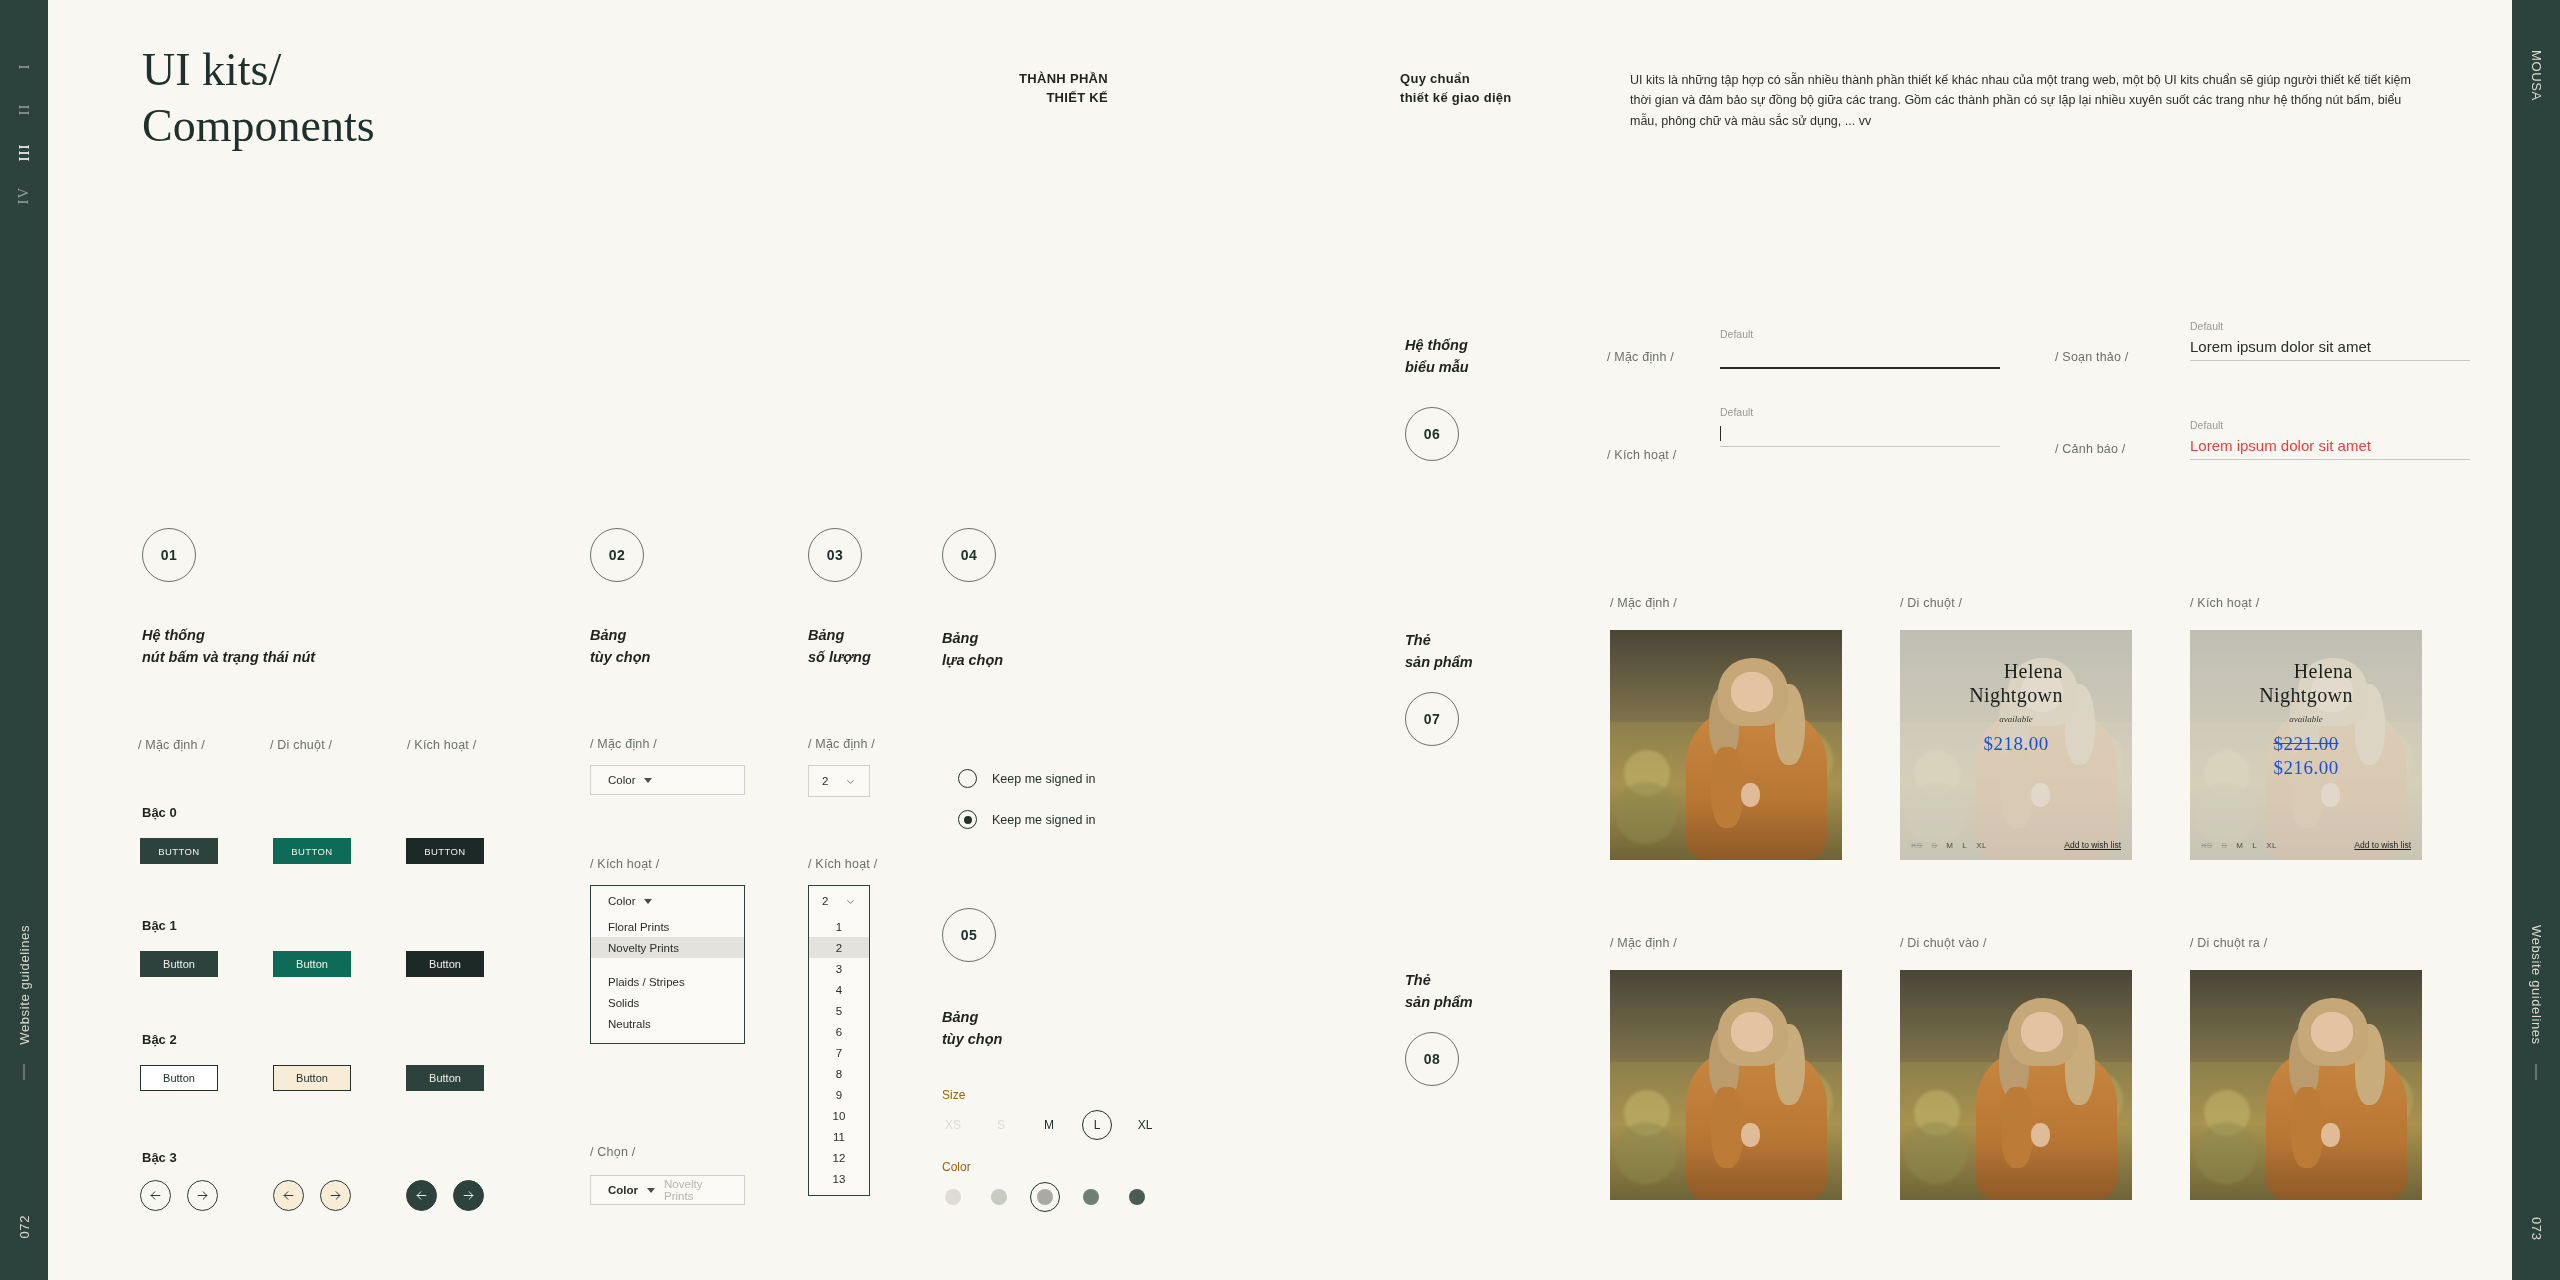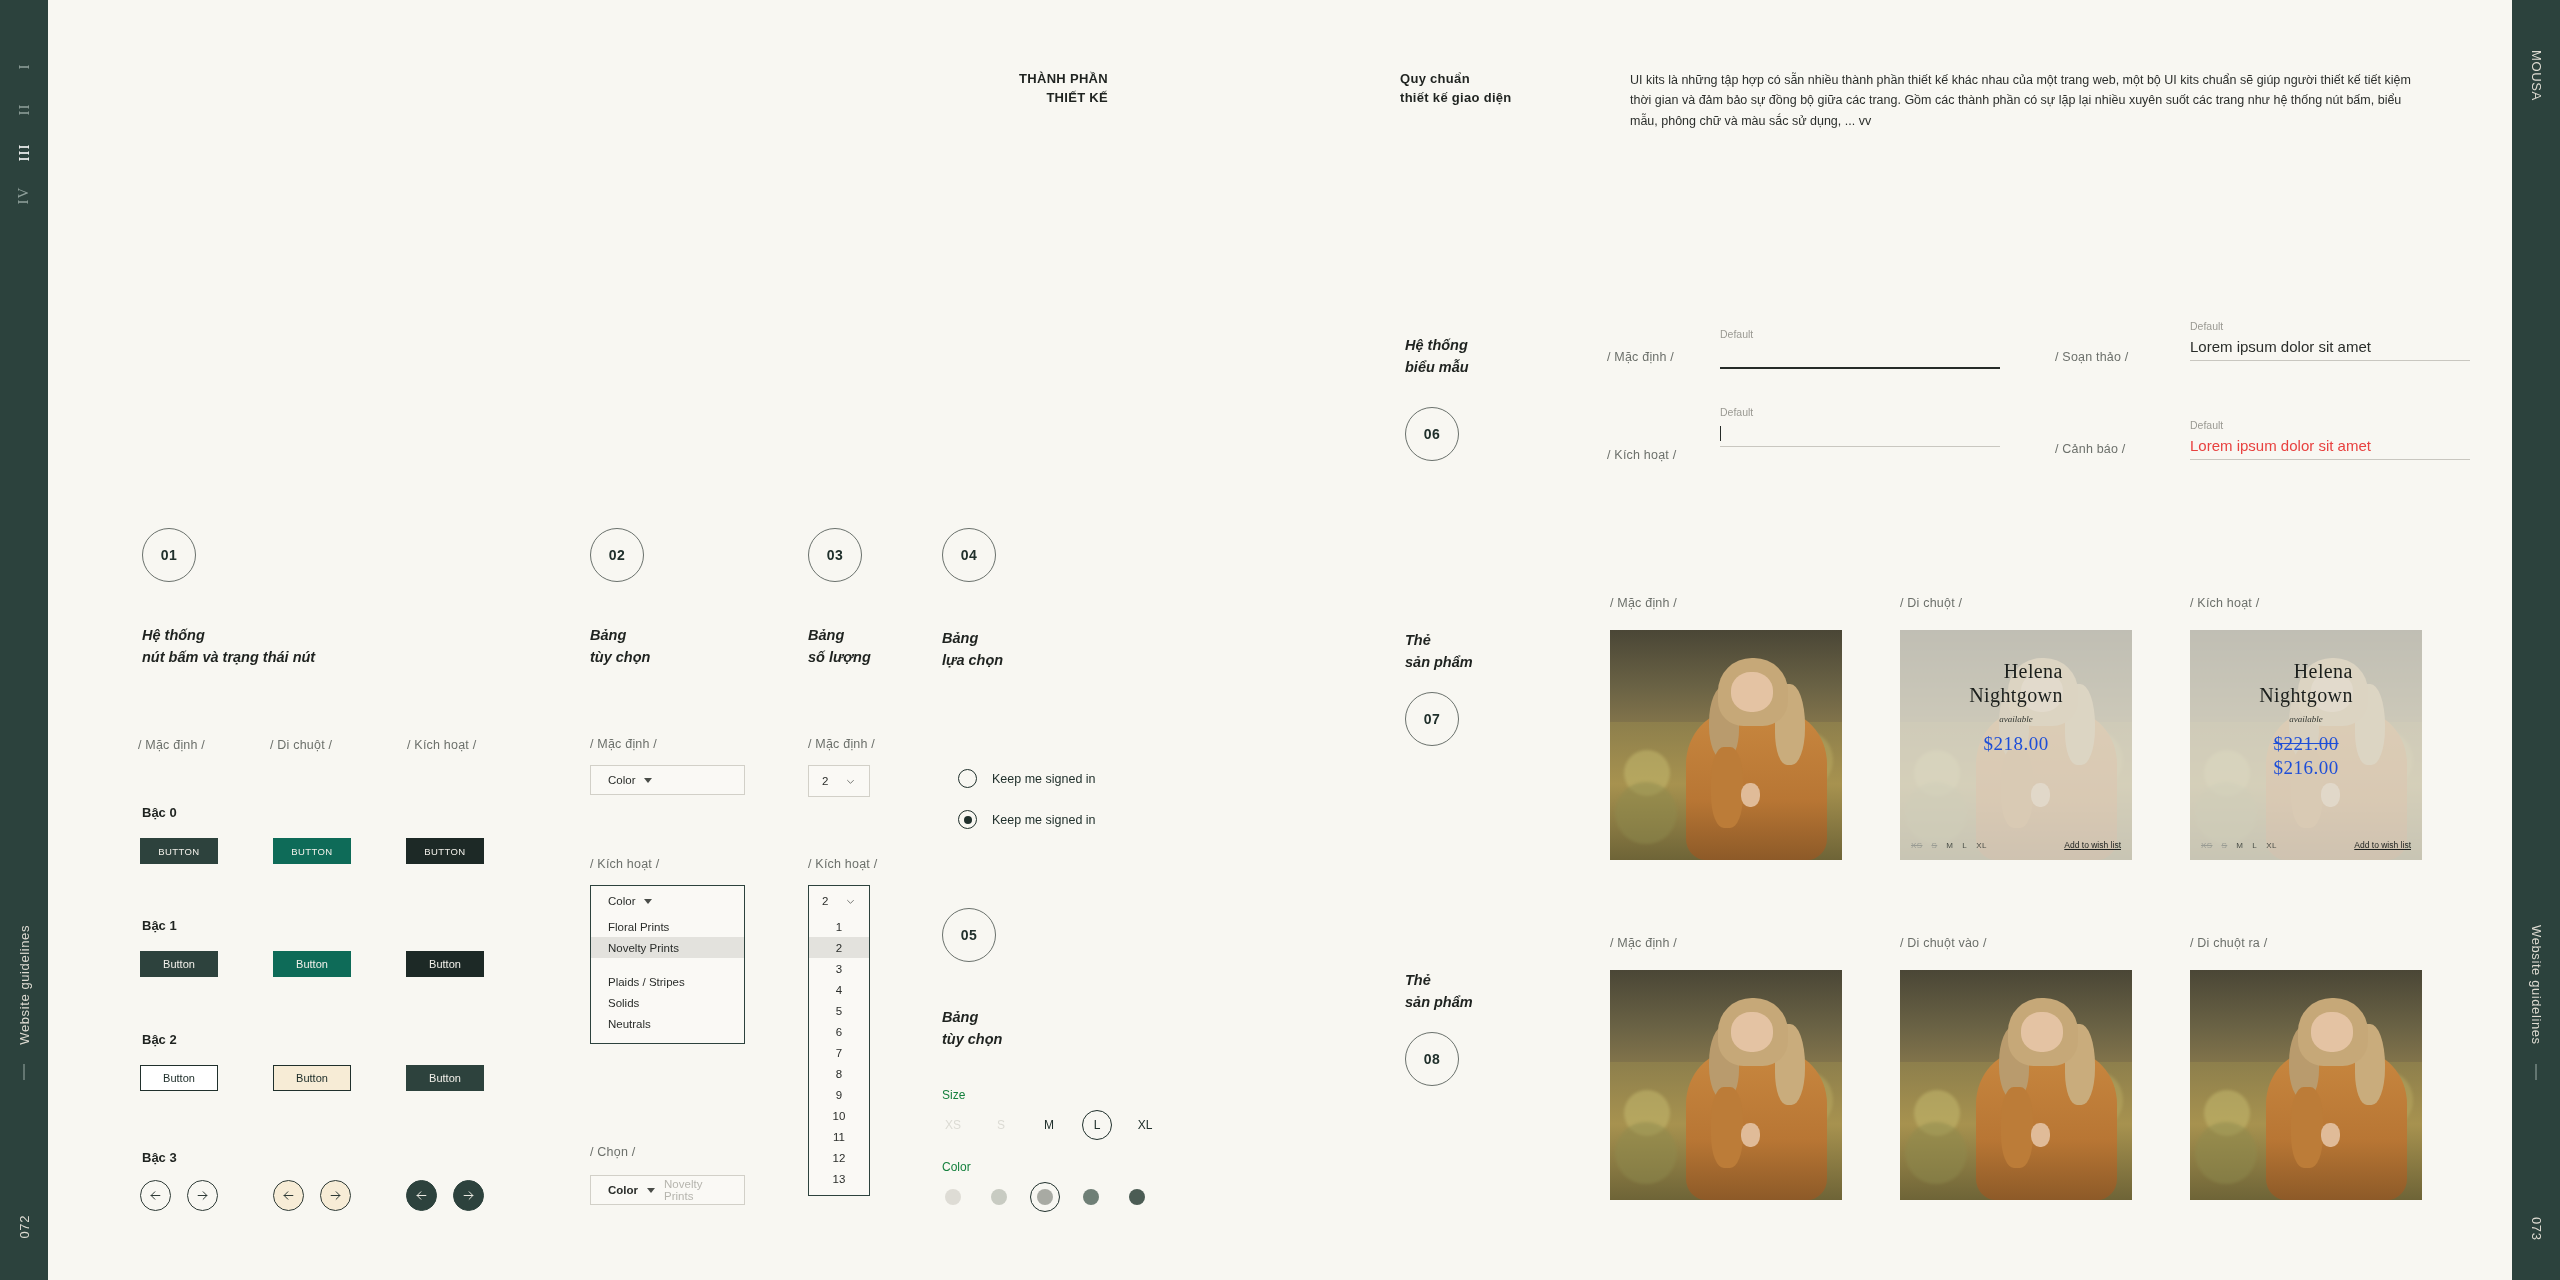--- a/index.html
+++ b/index.html
@@ -124,21 +124,21 @@
   .qty-item { height: 21px; display: flex; align-items: center; justify-content: center; font-size: 11.5px; color: #2a2d2a; cursor: pointer; }
   .qty-item.hl { background: #e3e2dd; }
 
   
   .radio-row { display: flex; align-items: center; gap: 15px; margin-bottom: 22px; cursor: pointer; }
   .radio { width: 19px; height: 19px; border-radius: 50%; border: 1.5px solid #20302c; display: flex; align-items: center; justify-content: center; }
   .radio .dot { width: 8px; height: 8px; border-radius: 50%; background: #20302c; }
   .radio-label { font-size: 12.5px; color: #20302c; }
 
   
-  .opt-label { font-size: 12px; color: #15803d; }
+  .opt-label { font-size: 12px; color: #a16207; }
   .size-row { display: flex; align-items: center; gap: 18px; }
   .size-chip {
     width: 30px; height: 30px; border-radius: 50%;
     display: flex; align-items: center; justify-content: center;
     font-size: 12px; color: #20302c; cursor: pointer;
   }
   .size-chip.off { color: #dcdbd4; cursor: default; }
   .size-chip.sel { border: 1px solid #20302c; }
   .color-row { display: flex; align-items: center; gap: 16px; }
   .sw-wrap { width: 30px; height: 30px; border-radius: 50%; display: flex; align-items: center; justify-content: center; cursor: pointer; }
@@ -201,20 +201,24 @@
     <div class="rail-label num">072</div>
   </div>
 
   <div class="rail right">
     <div class="rail-label brand">MOUSA</div>
     <div class="rail-label lbl">Website guidelines</div>
     <div class="rail-sep"></div>
     <div class="rail-label num">073</div>
   </div>
 
+  <div class="title">
+    <div>UI kits/</div>
+    <div>Components</div>
+  </div>
   <div class="hdr-label a">
     <div>THÀNH PHẦN</div>
     <div>THIẾT KẾ</div>
   </div>
   <div class="hdr-label b">
     <div>Quy chuẩn</div>
     <div>thiết kế giao diện</div>
   </div>
   <div class="hdr-para">UI kits là những tập hợp có sẵn nhiều thành phần thiết kế khác nhau của một trang web, một bộ UI kits chuẩn sẽ giúp người thiết kế tiết kiệm thời gian và đảm bảo sự đồng bộ giữa các trang. Gồm các thành phần có sự lặp lại nhiều xuyên suốt các trang như hệ thống nút bấm, biểu mẫu, phông chữ và màu sắc sử dụng, ... vv</div>
 

